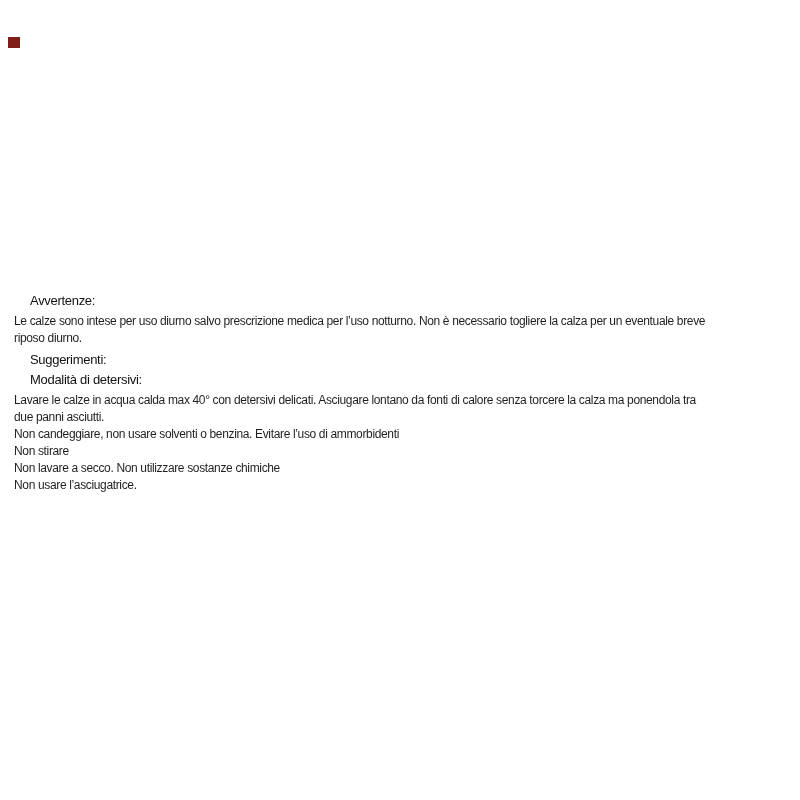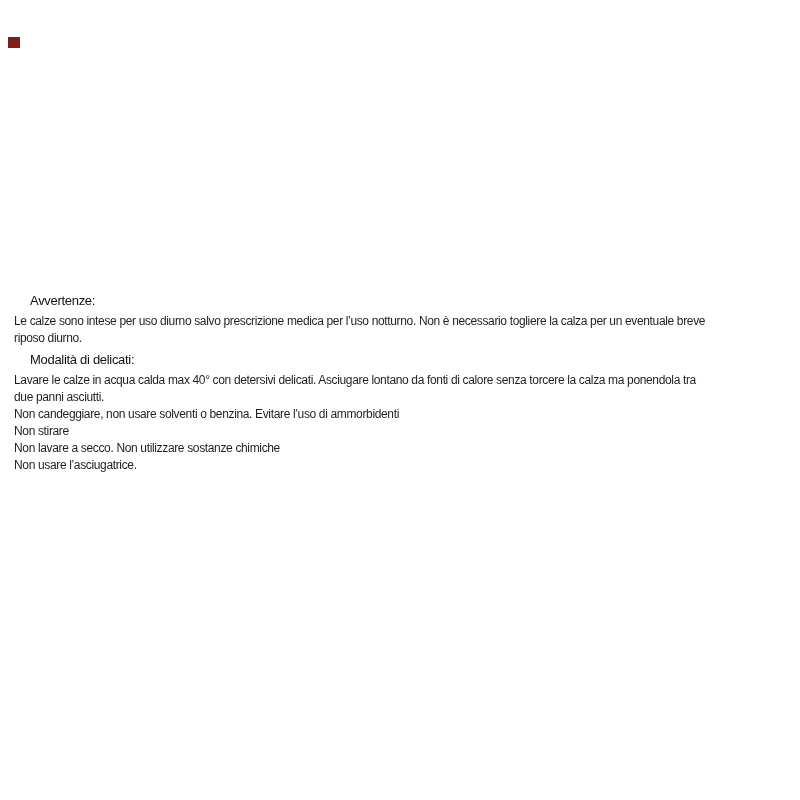--- a/index.html
+++ b/index.html
@@ -49,23 +49,24 @@
 
 <div class="corner-marker" style="background: rgb(127, 29, 24);"></div>
 
 <div class="content">
   <div class="section">
     <h2>Avvertenze:</h2>
     <p>Le calze sono intese per uso diurno salvo prescrizione medica per l’uso notturno. Non è necessario togliere la calza per un eventuale breve
 riposo diurno.</p>
   </div>
   <div class="section">
+    <h2>Suggerimenti:</h2>
   </div>
   <div class="section">
-    <h2>Modalità di delicati:</h2>
+    <h2>Modalità di detersivi:</h2>
     <p>Lavare le calze in acqua calda max 40° con detersivi delicati. Asciugare lontano da fonti di calore senza torcere la calza ma ponendola tra
 due panni asciutti.
 Non candeggiare, non usare solventi o benzina. Evitare l’uso di ammorbidenti
 Non stirare
 Non lavare a secco. Non utilizzare sostanze chimiche
 Non usare l’asciugatrice.</p>
   </div>
 </div>
 
 </body></html>

